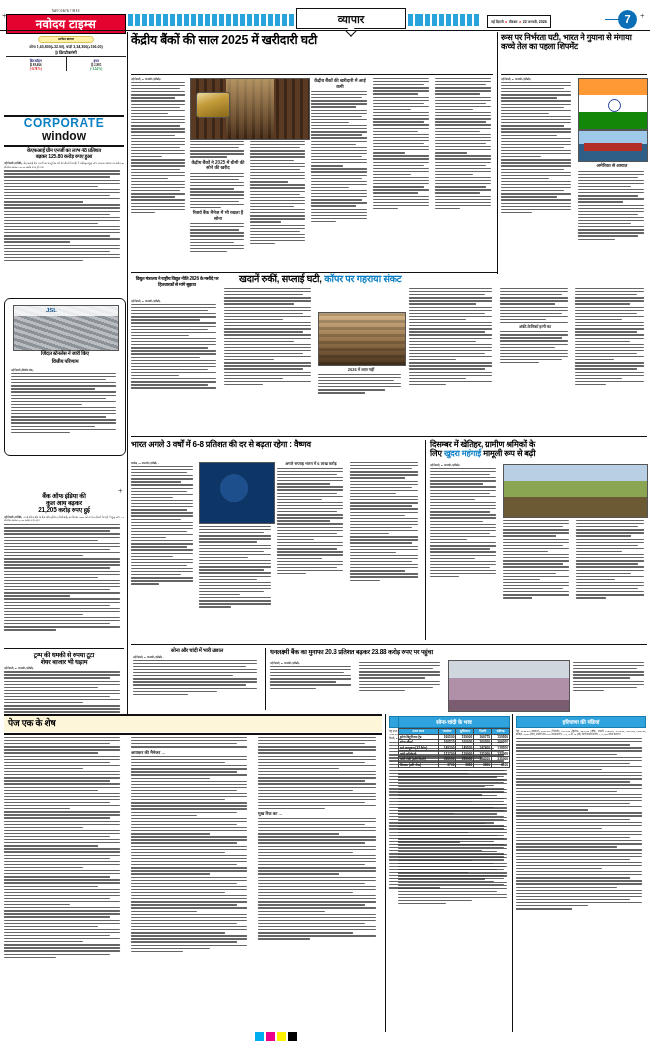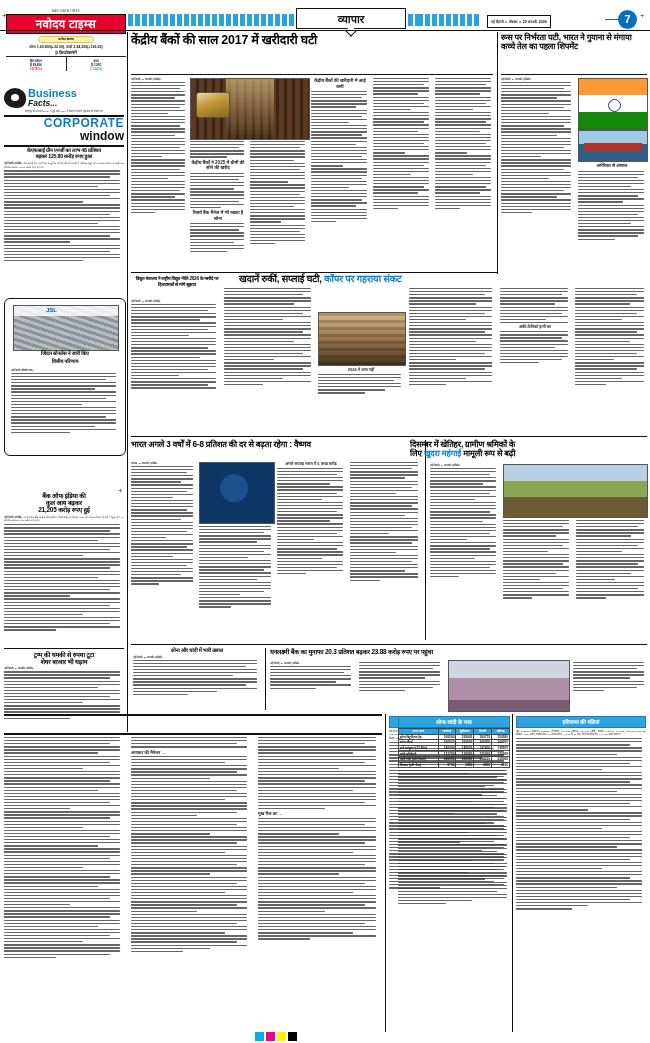--- a/index.html
+++ b/index.html
@@ -162,21 +162,21 @@
     <span>22 जनवरी, 2026</span>
   </div>
   <div class="pnline"></div>
   <div class="pagenum">7</div>
   <div class="rule-top"></div>
 
   <div class="colrule" style="left:127px;top:32px;height:700px;"></div>
   <div class="colrule" style="left:497px;top:32px;height:242px;"></div>
 
   <div class="box" style="left:131px;top:33px;width:362px;">
-    <div class="hd hd-xl" style="margin-top:1px;">केंद्रीय बैंकों की साल 2017 में खरीदारी घटी</div>
+    <div class="hd hd-xl" style="margin-top:1px;">केंद्रीय बैंकों की साल 2025 में खरीदारी घटी</div>
   </div>
 
   <div class="box" style="left:501px;top:33px;width:146px;">
     <div class="hd hd-md">रूस पर निर्भरता घटी, भारत ने गुयाना से मंगाया कच्चे तेल का पहला शिपमेंट</div>
   </div>
 
   <div class="hrule" style="left:131px;top:74px;width:362px;"></div>
   <div class="hrule" style="left:501px;top:74px;width:146px;"></div>
 
   <div class="photo ph-cellar" style="left:190px;top:78px;width:118px;height:60px;"></div>
@@ -506,35 +506,23 @@
       <span class="s9"></span>
     <span class="s9"></span>
       <span class="s7"></span>
       <span class="s9"></span>
       <span class="s9"></span>
     <span class="s9"></span>
       <span class="s8"></span>
       <span class="s5"></span>
   </div>
 
-  <div class="box" style="left:4px;top:88px;width:120px;">
-    <div style="display:flex;align-items:center;gap:2px;">
-      <div style="width:22px;height:20px;border-radius:50% 50% 40% 50%;background:#1b1b1b;position:relative;">
-        <div style="position:absolute;left:7px;top:6px;width:8px;height:7px;background:#fff;border-radius:50%;"></div>
-      </div>
-      <div>
-        <div class="bf-title blue" style="font-size:11px;line-height:11px;">Business</div>
-        <div class="bf-title" style="font-size:8.5px;font-style:italic;line-height:9px;">Facts...</div>
-      </div>
-    </div>
-    <div class="capt" style="margin-top:1px;font-size:2.7px;">सिंगापुर की स्थापना 2007 में हुई और 2018 में कंपनी ने इसमें शुरुआत ही सेवाएं दी।</div>
-  </div>
 
   <div class="hrule2" style="left:4px;top:115px;width:120px;"></div>
-  <div class="box center" style="left:4px;top:117px;width:120px;text-align:right;">
+  <div class="box center" style="left:4px;top:117px;width:120px;">
     <div class="bf-title blue" style="font-size:12px;line-height:13px;letter-spacing:.5px;">CORPORATE</div>
     <div class="bf-title" style="font-size:12px;line-height:12px;">window</div>
   </div>
   <div class="hrule2" style="left:4px;top:145px;width:120px;"></div>
 
   <div class="box" style="left:4px;top:148px;width:120px;">
     <div class="hd hd-xs center">केएफआई ग्रीन एनर्जी का लाभ 48 प्रतिशत</div>
     <div class="hd hd-xs center">बढ़कर 125.80 करोड़ रुपए हुआ</div>
     <div class="txt" style="margin-top:2px;">
       <span class="byline">नई दिल्ली (एजेंसी):</span>
@@ -860,21 +848,21 @@
       <span class="s4"></span>
   </div>
 
   <div class="hrule" style="left:131px;top:436px;width:516px;"></div>
   <div class="colrule" style="left:425px;top:440px;height:200px;"></div>
 
   <div class="box" style="left:131px;top:440px;width:290px;">
     <div class="hd hd-md">भारत अगले 3 वर्षों में 6-8 प्रतिशत की दर से बढ़ता रहेगा : वैष्णव</div>
   </div>
 
-  <div class="box" style="left:410px;top:440px;width:217px;">
+  <div class="box" style="left:430px;top:440px;width:217px;">
     <div class="hd hd-md">दिसम्बर में खेतिहर, ग्रामीण श्रमिकों के</div>
     <div class="hd hd-md">
       <span>लिए </span><span class="blue">खुदरा महंगाई</span><span> मामूली रूप से बढ़ी</span>
     </div>
   </div>
 
   <div class="box txt lines" style="left:131px;top:462px;width:64px;height:175px;">
     <div class="byline">दावोस, 21 जनवरी (एजेंसी) :</div>
     <span class="s9"></span>
       <span class="s9"></span>
@@ -1180,20 +1168,23 @@
       <span class="s9"></span>
     <span class="s9"></span>
       <span class="s7"></span>
       <span class="s9"></span>
       <span class="s9"></span>
     <span class="s8"></span>
       <span class="s4"></span>
   </div>
 
   <div class="hrule2" style="left:4px;top:714px;width:378px;"></div>
+  <div class="box yellowbg" style="left:4px;top:716px;width:378px;height:16px;">
+    <div class="hd" style="font-size:9px;padding:2px 4px;">पेज एक के शेष</div>
+  </div>
   <div class="hrule2" style="left:4px;top:733px;width:378px;"></div>
 
   <div class="box txt lines" style="left:4px;top:737px;width:120px;height:295px;">
     <span class="s9"></span>
       <span class="s9"></span>
       <span class="s8"></span>
       <span class="s9"></span>
     <span class="s9"></span>
       <span class="s7"></span>
       <span class="s9"></span>

